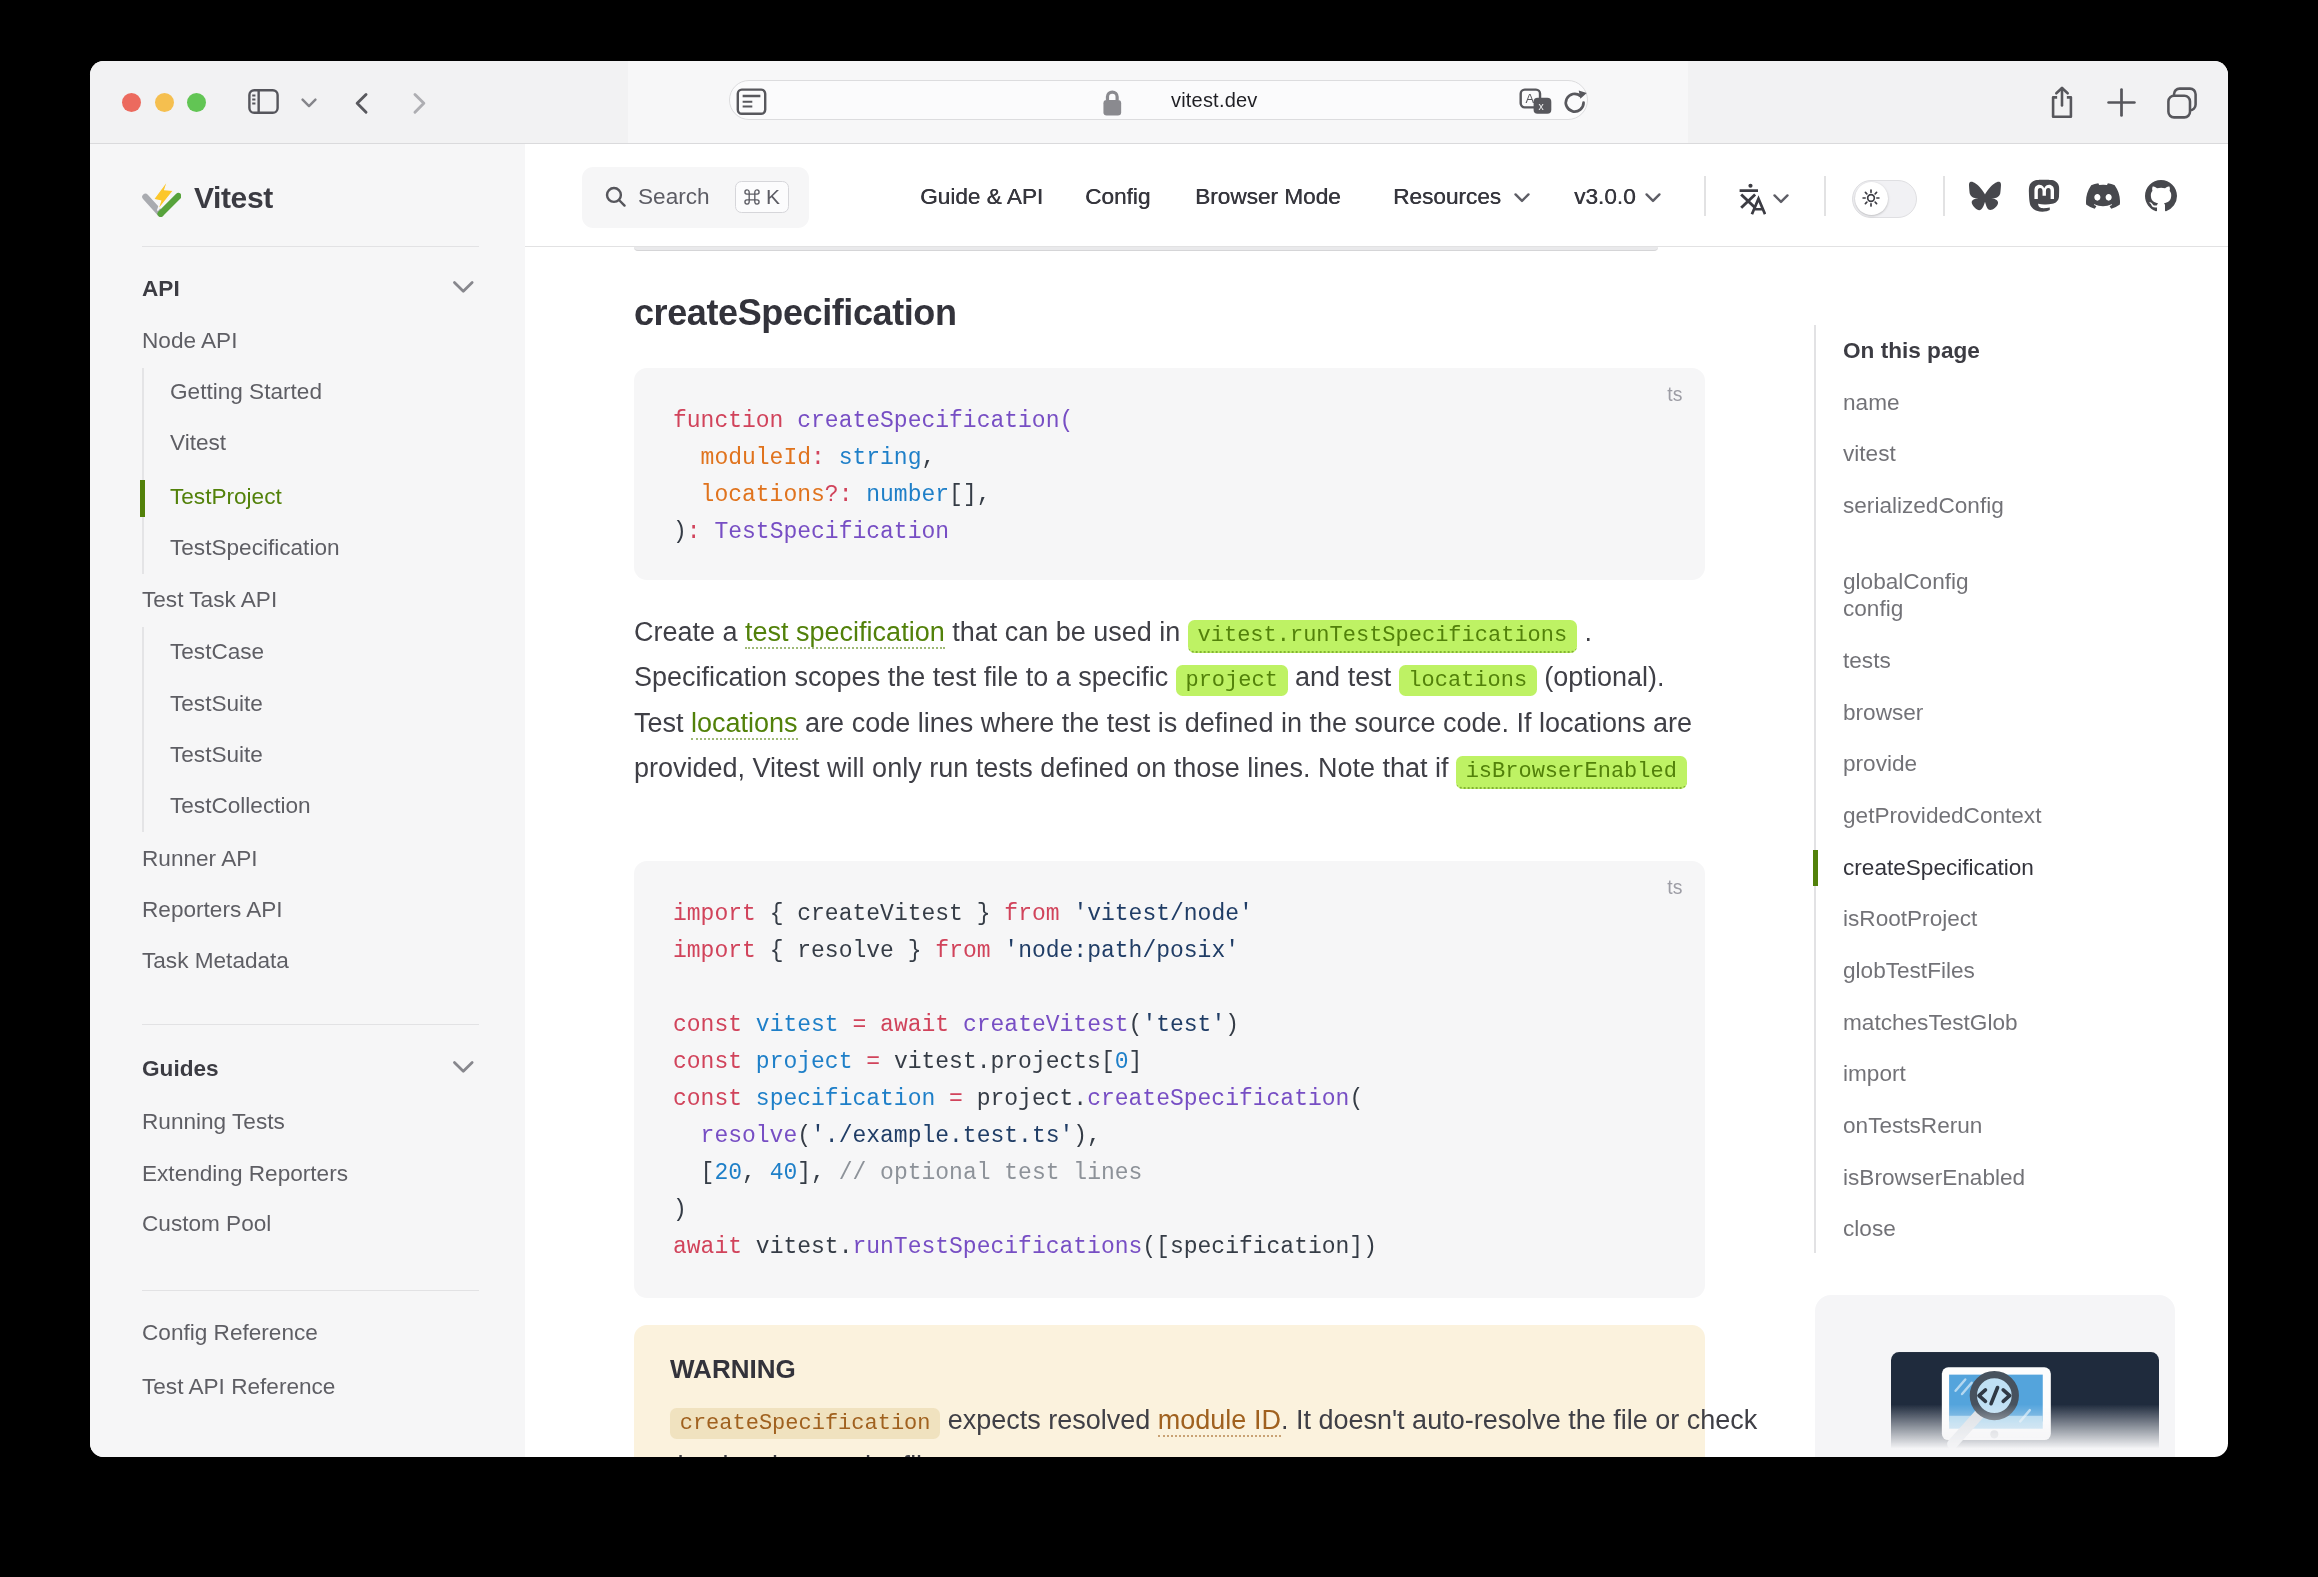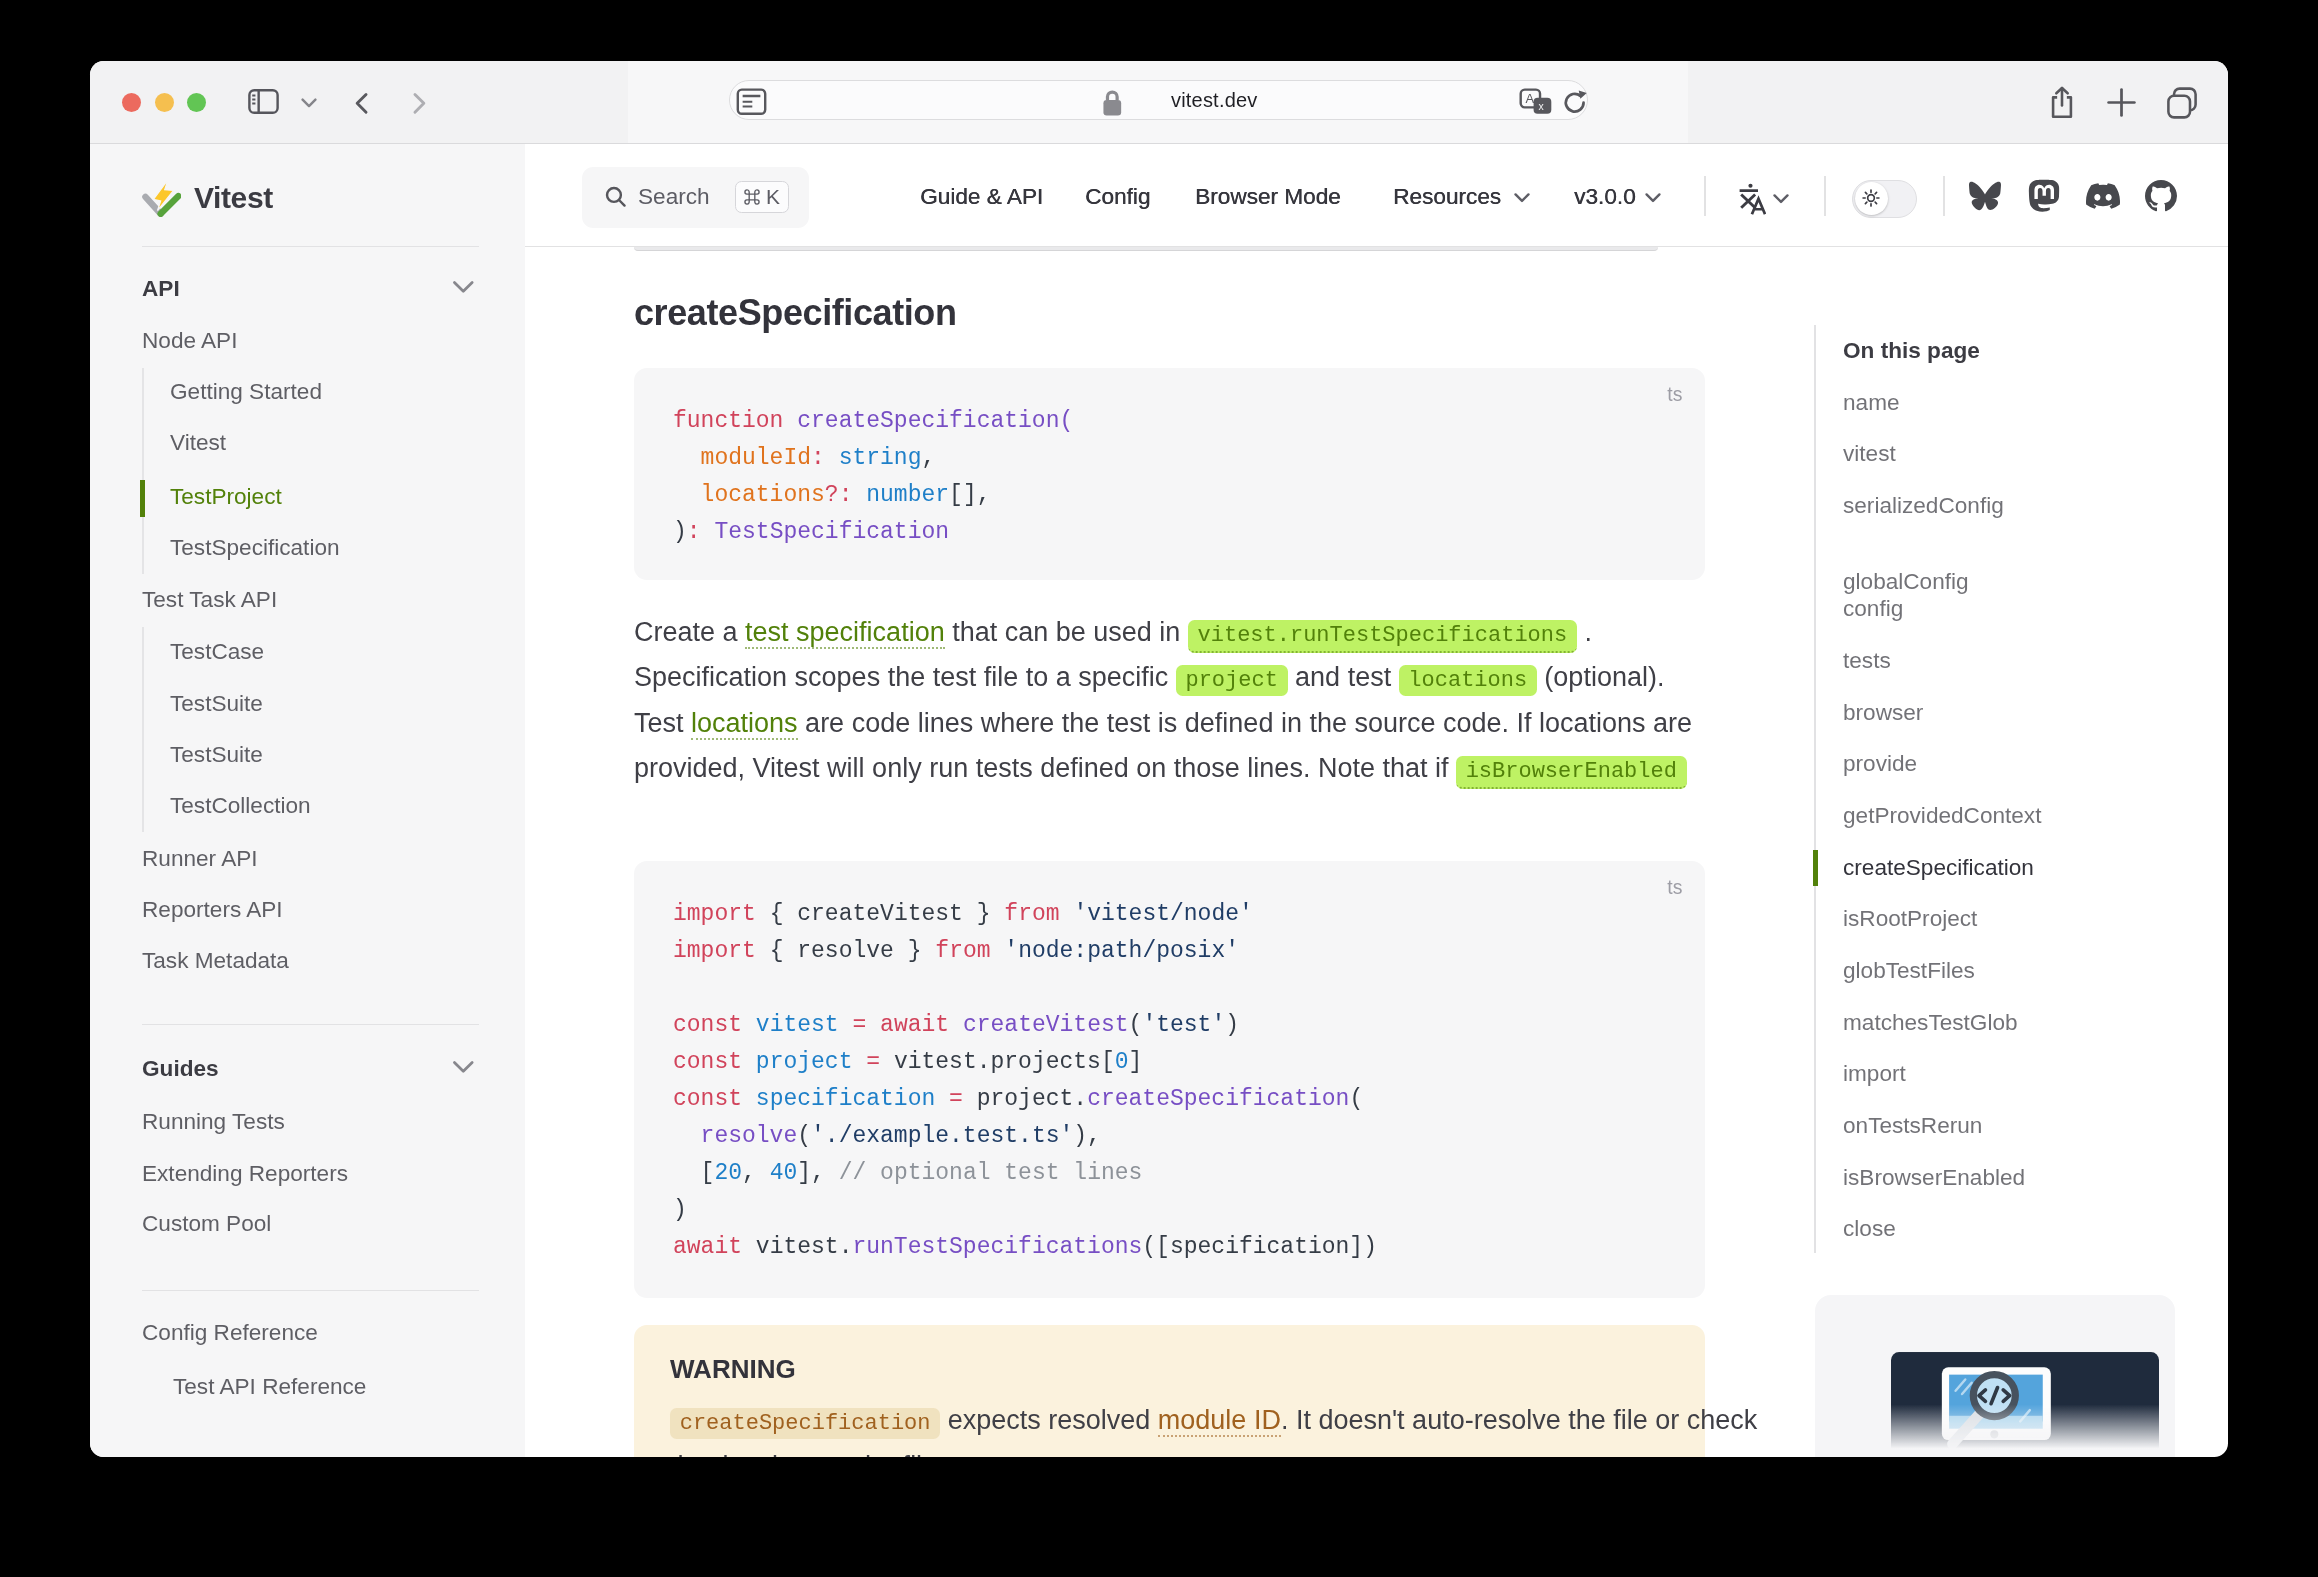--- a/index.html
+++ b/index.html
@@ -145,21 +145,21 @@
     <div class="sbdiv" style="top:880px;"></div>
     <div class="sbh" style="top:912px;">Guides</div>
     <svg class="abs" style="left:362px; top:916px;" width="22.6" height="14.5" viewBox="0 0 28 18">
       <polyline points="3,3 14,14 25,3" fill="none" stroke="#87878d" stroke-width="3.4" stroke-linecap="round" stroke-linejoin="round"></polyline>
     </svg>
     <div class="sbi" style="left:52px; top:965px;">Running Tests</div>
     <div class="sbi" style="left:52px; top:1017px;">Extending Reporters</div>
     <div class="sbi" style="left:52px; top:1067px;">Custom Pool</div>
     <div class="sbdiv" style="top:1146px;"></div>
     <div class="sbi" style="left:52px; top:1176px;">Config Reference</div>
-    <div class="sbi" style="left:52px; top:1230px;margin-left:31px;">Test API Reference</div>
+    <div class="sbi" style="left:52px; top:1230px;">Test API Reference</div>
   </div>
   <div id="nav">
     <div class="abs" style="left:57px; top:22.6px; width:227px; height:61px; background:#f6f6f7; border-radius:11.3px;"></div>
     <svg class="abs" style="left:80px; top:42px;" width="22" height="22" viewBox="0 0 27 27">
       <circle cx="11" cy="11" r="8.5" fill="none" stroke="#56565c" stroke-width="3"></circle>
       <line x1="17.5" y1="17.5" x2="24" y2="24" stroke="#56565c" stroke-width="3" stroke-linecap="round"></line>
     </svg>
     <div class="abs" style="left:113px; top:40px; font-size:22.6px; color:#5c5c64;">Search</div>
     <div class="abs" style="left:210px; top:37px; width:54px; height:31.5px; border:1.6px solid #d6d6da; border-radius:6.5px; background:#fcfcfd;"></div>
     <svg class="abs" style="left:218px; top:44px;" width="18" height="18" viewBox="0 0 16 16">

